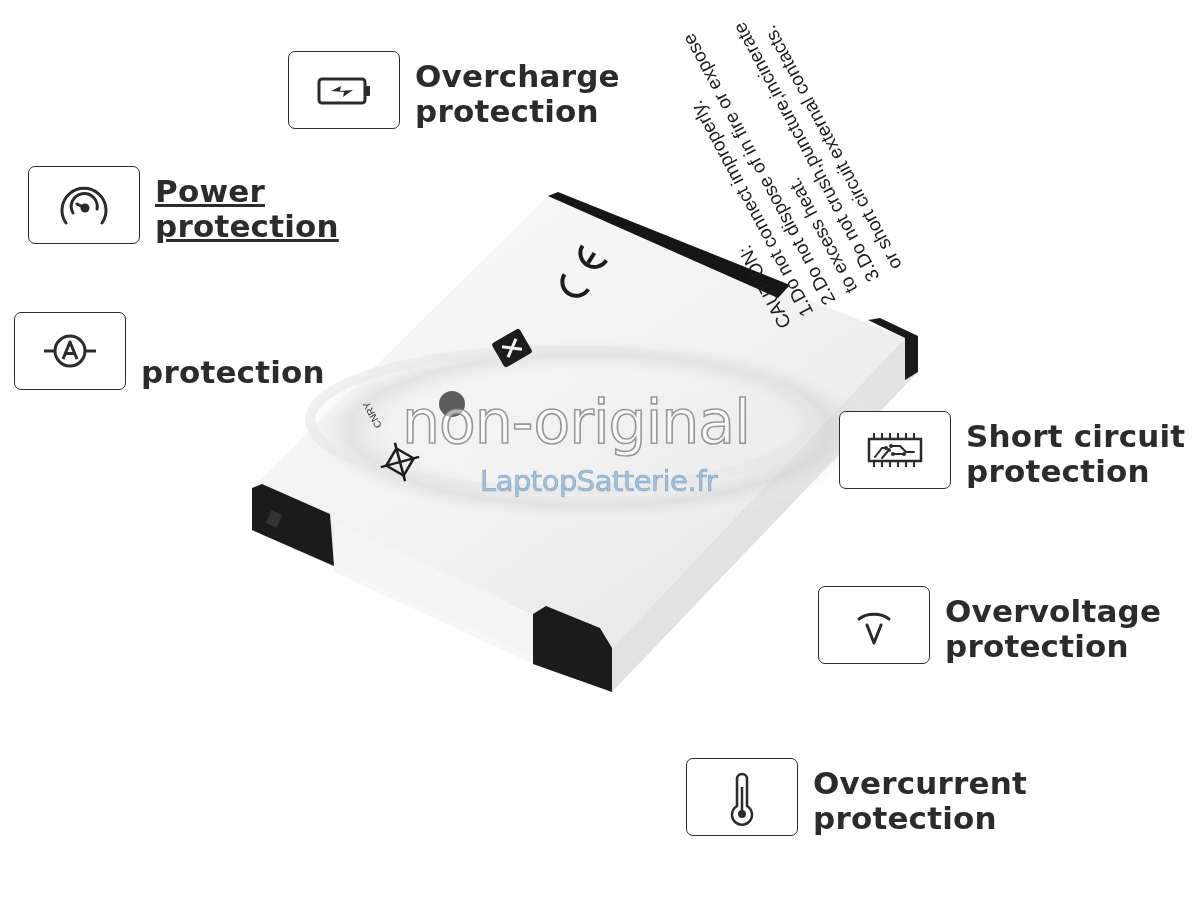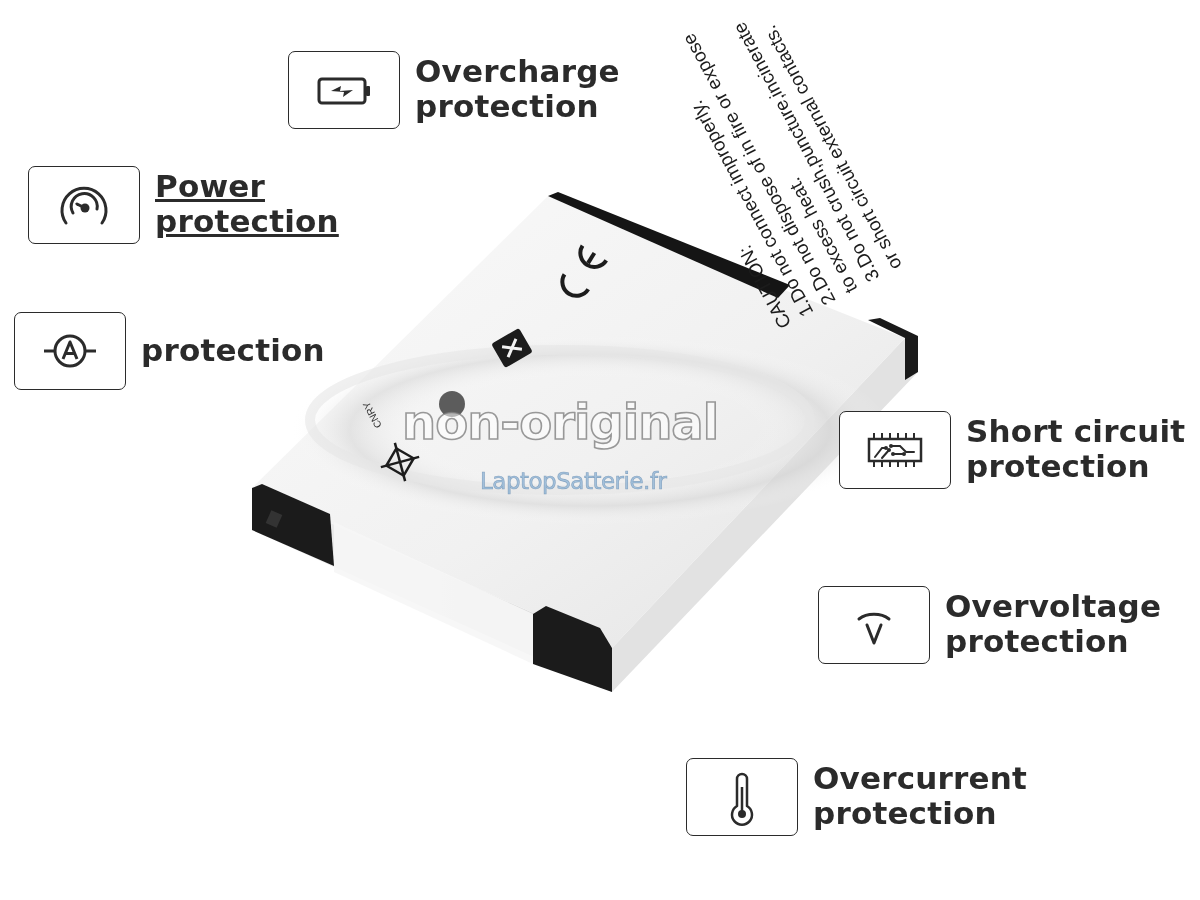--- a/index.html
+++ b/index.html
@@ -2,46 +2,46 @@
 <html><head>
 <meta charset="utf-8">
 <style>
   html, body { margin: 0; padding: 0; }
   body {
     width: 1200px; height: 900px; position: relative; overflow: hidden;
     background: #ffffff;
     font-family: "DejaVu Sans", sans-serif;
     color: #2b2b2b;
   }
-  .feature { position: absolute; display: flex; align-items: center; }
+  .feature { position: absolute; display: flex; align-items: flex-end; }
   .icon-box {
     width: 112px; height: 78px; box-sizing: border-box;
     border: 1.5px solid #2b2b2b; border-radius: 7px; background: #fff;
     display: flex; align-items: center; justify-content: center; flex: none;
   }
   .icon-box svg { display: block; }
   .label {
     margin-left: 15px; margin-top: -2px;
     font-weight: bold; font-size: 31px; line-height: 35px;
     letter-spacing: 0.2px; color: #2b2b2b; white-space: nowrap;
   }
   .label span { display: block; }
 
   
   .battery { position: absolute; left: 0; top: 0; width: 1200px; height: 900px; pointer-events: none; }
   .wm-main {
     position: absolute; left: 402px; top: 390px;
-    font-weight: bold; font-size: 48px; line-height: 64px; letter-spacing: -1px;
+    font-weight: normal; font-size: 60px; line-height: 64px; letter-spacing: -1px;
     color: rgba(255,255,255,0.55);
     -webkit-text-stroke: 1.6px rgba(120,120,120,0.75);
     white-space: nowrap;
   }
   .wm-sub {
     position: absolute; left: 480px; top: 468px;
-    font-size: 23px; line-height: 26px; letter-spacing: -0.5px;
+    font-size: 29px; line-height: 26px; letter-spacing: -0.5px;
     color: rgba(150,185,215,0.85);
     -webkit-text-stroke: 0.6px rgba(90,130,170,0.6);
     white-space: nowrap;
   }
   .caution {
     position: absolute; left: 0; top: 0;
     font-family: "Liberation Sans", sans-serif; font-size: 19px; line-height: 25px;
     color: #1c1c1c; white-space: nowrap;
     transform-origin: 0 0;
   }

